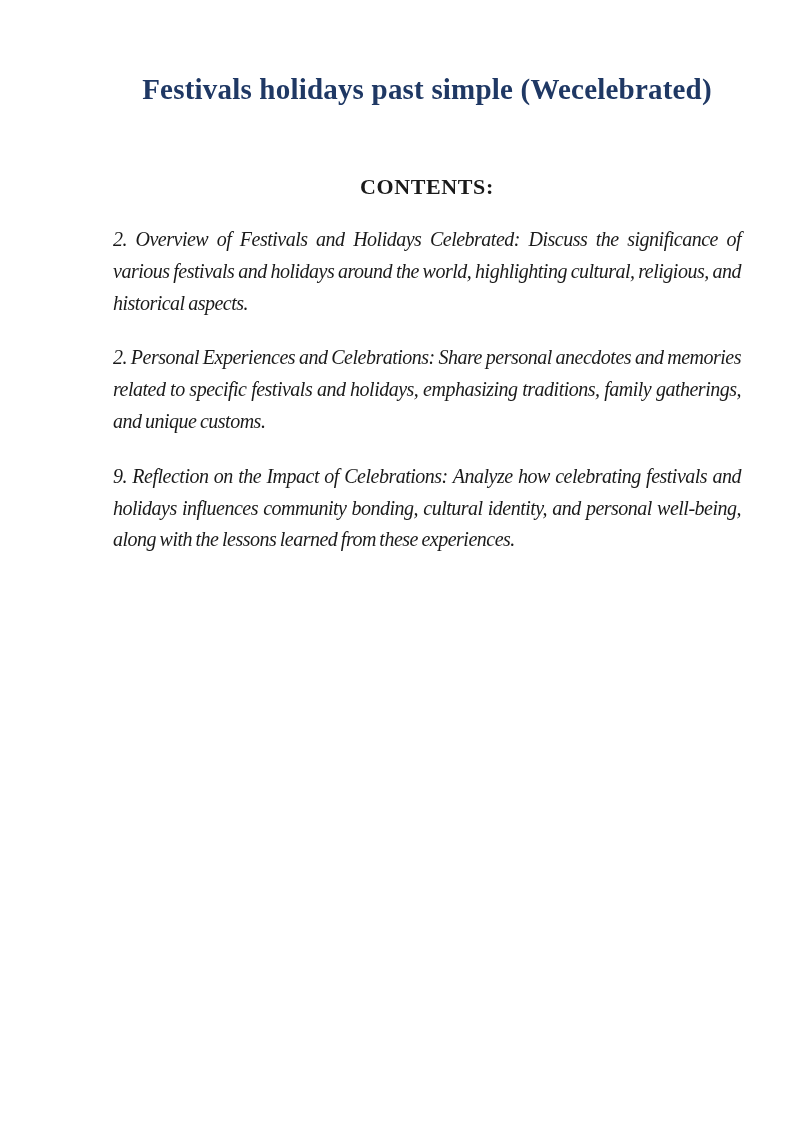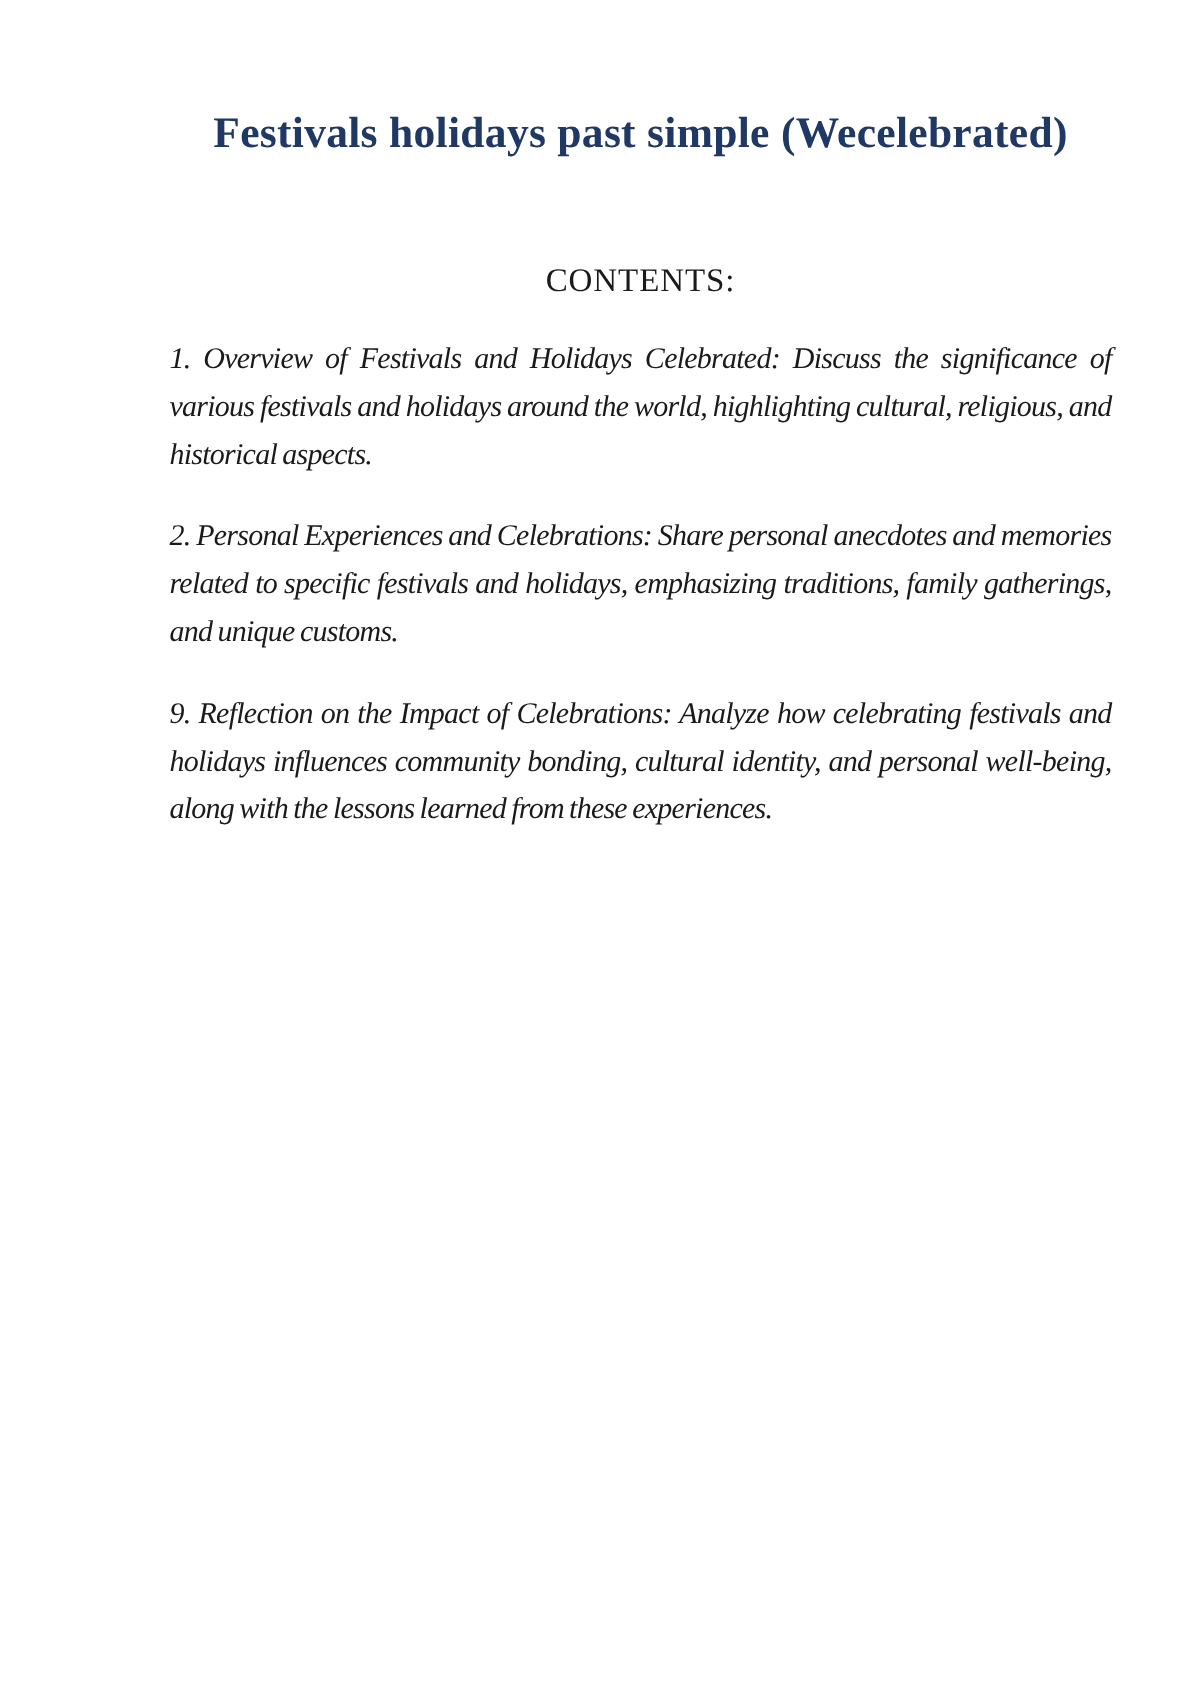--- a/index.html
+++ b/index.html
@@ -26,21 +26,21 @@
     line-height: 36px;
     font-weight: bold;
     text-align: center;
     letter-spacing: 0.2px;
     color: var(--title-color, #1f3864);
   }
   .contents-heading {
     margin: 66px 0 0 0;
     font-size: 22px;
     line-height: 28px;
-    font-weight: normal;
+    font-weight: bold;
     text-align: center;
     letter-spacing: 0.6px;
     color: var(--body-color, #1a1a1a);
   }
   .toc-item {
     margin: 23px 0 0 0;
     font-style: italic;
     font-size: 20px;
     line-height: 31.8px;
     text-align: justify;
@@ -52,18 +52,18 @@
   }
 </style>
 </head>
 <body>
 
 <div class="page">
   <h1 class="title">Festivals holidays past simple (Wecelebrated)</h1>
 
   <h2 class="contents-heading">CONTENTS:</h2>
 
-  <p class="toc-item">1. Overview of Festivals and Holidays Celebrated: Discuss the significance of various festivals and holidays around the world, highlighting cultural, religious, and historical aspects.</p>
+  <p class="toc-item">2. Overview of Festivals and Holidays Celebrated: Discuss the significance of various festivals and holidays around the world, highlighting cultural, religious, and historical aspects.</p>
 
   <p class="toc-item">2. Personal Experiences and Celebrations: Share personal anecdotes and memories related to specific festivals and holidays, emphasizing traditions, family gatherings, and unique customs.</p>
 
   <p class="toc-item">9. Reflection on the Impact of Celebrations: Analyze how celebrating festivals and holidays influences community bonding, cultural identity, and personal well-being, along with the lessons learned from these experiences.</p>
 </div>
 
 </body></html>

